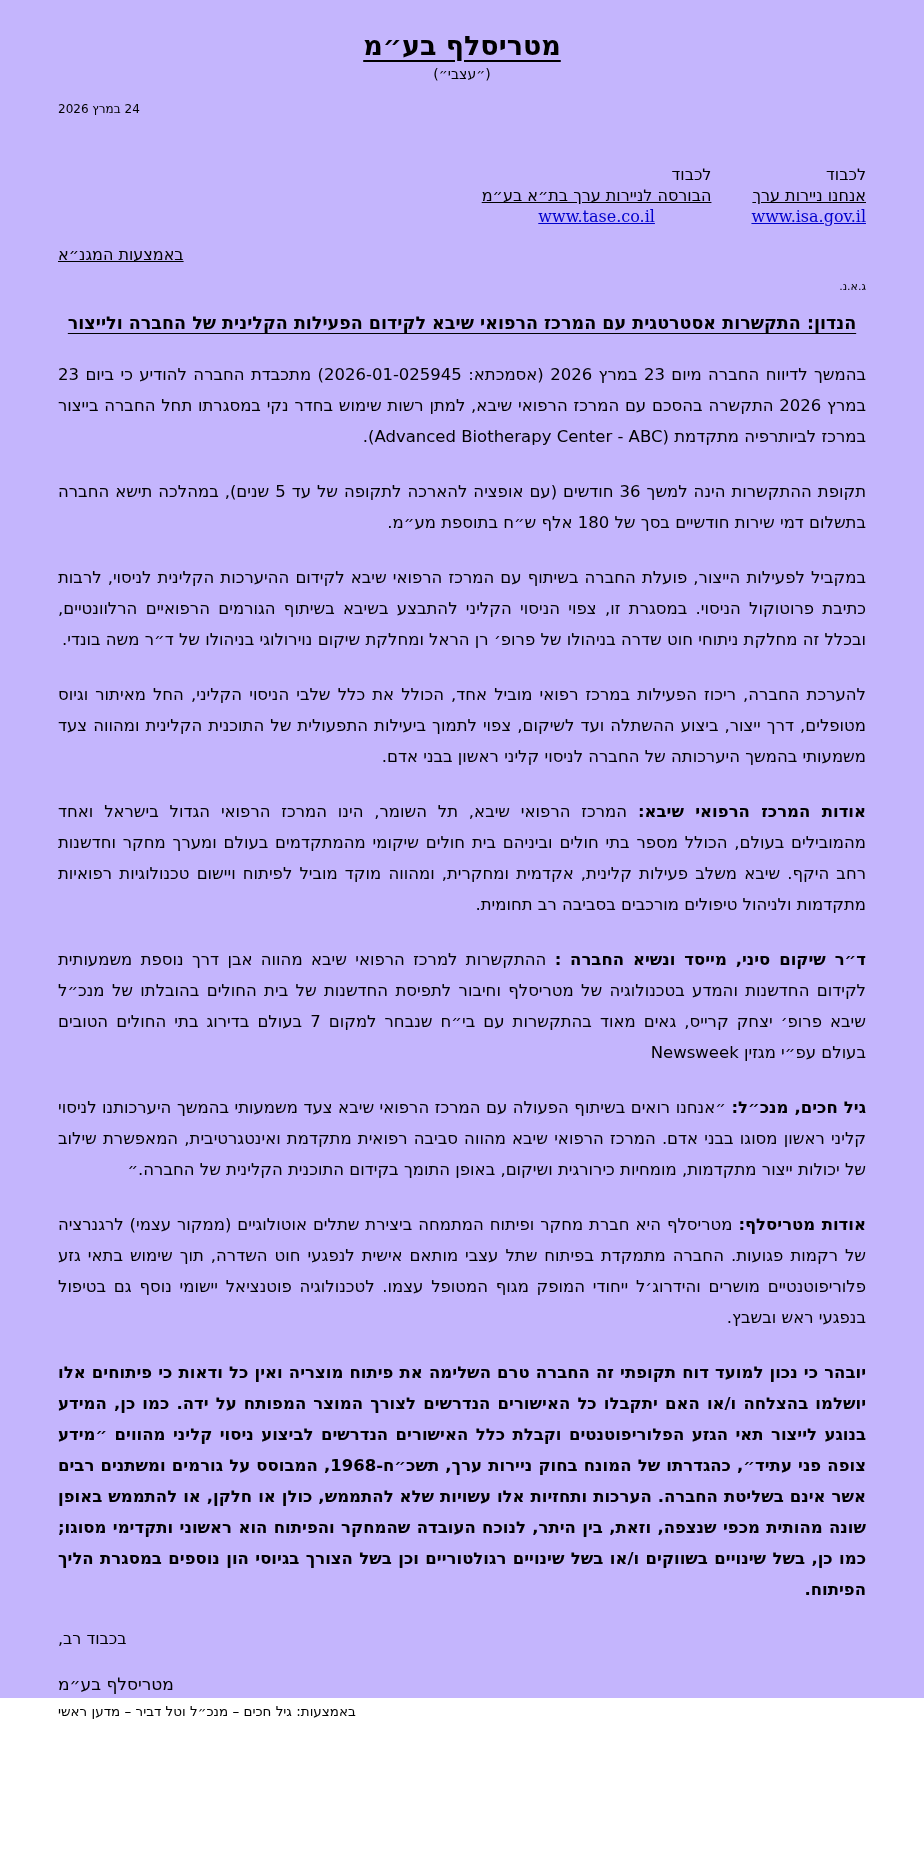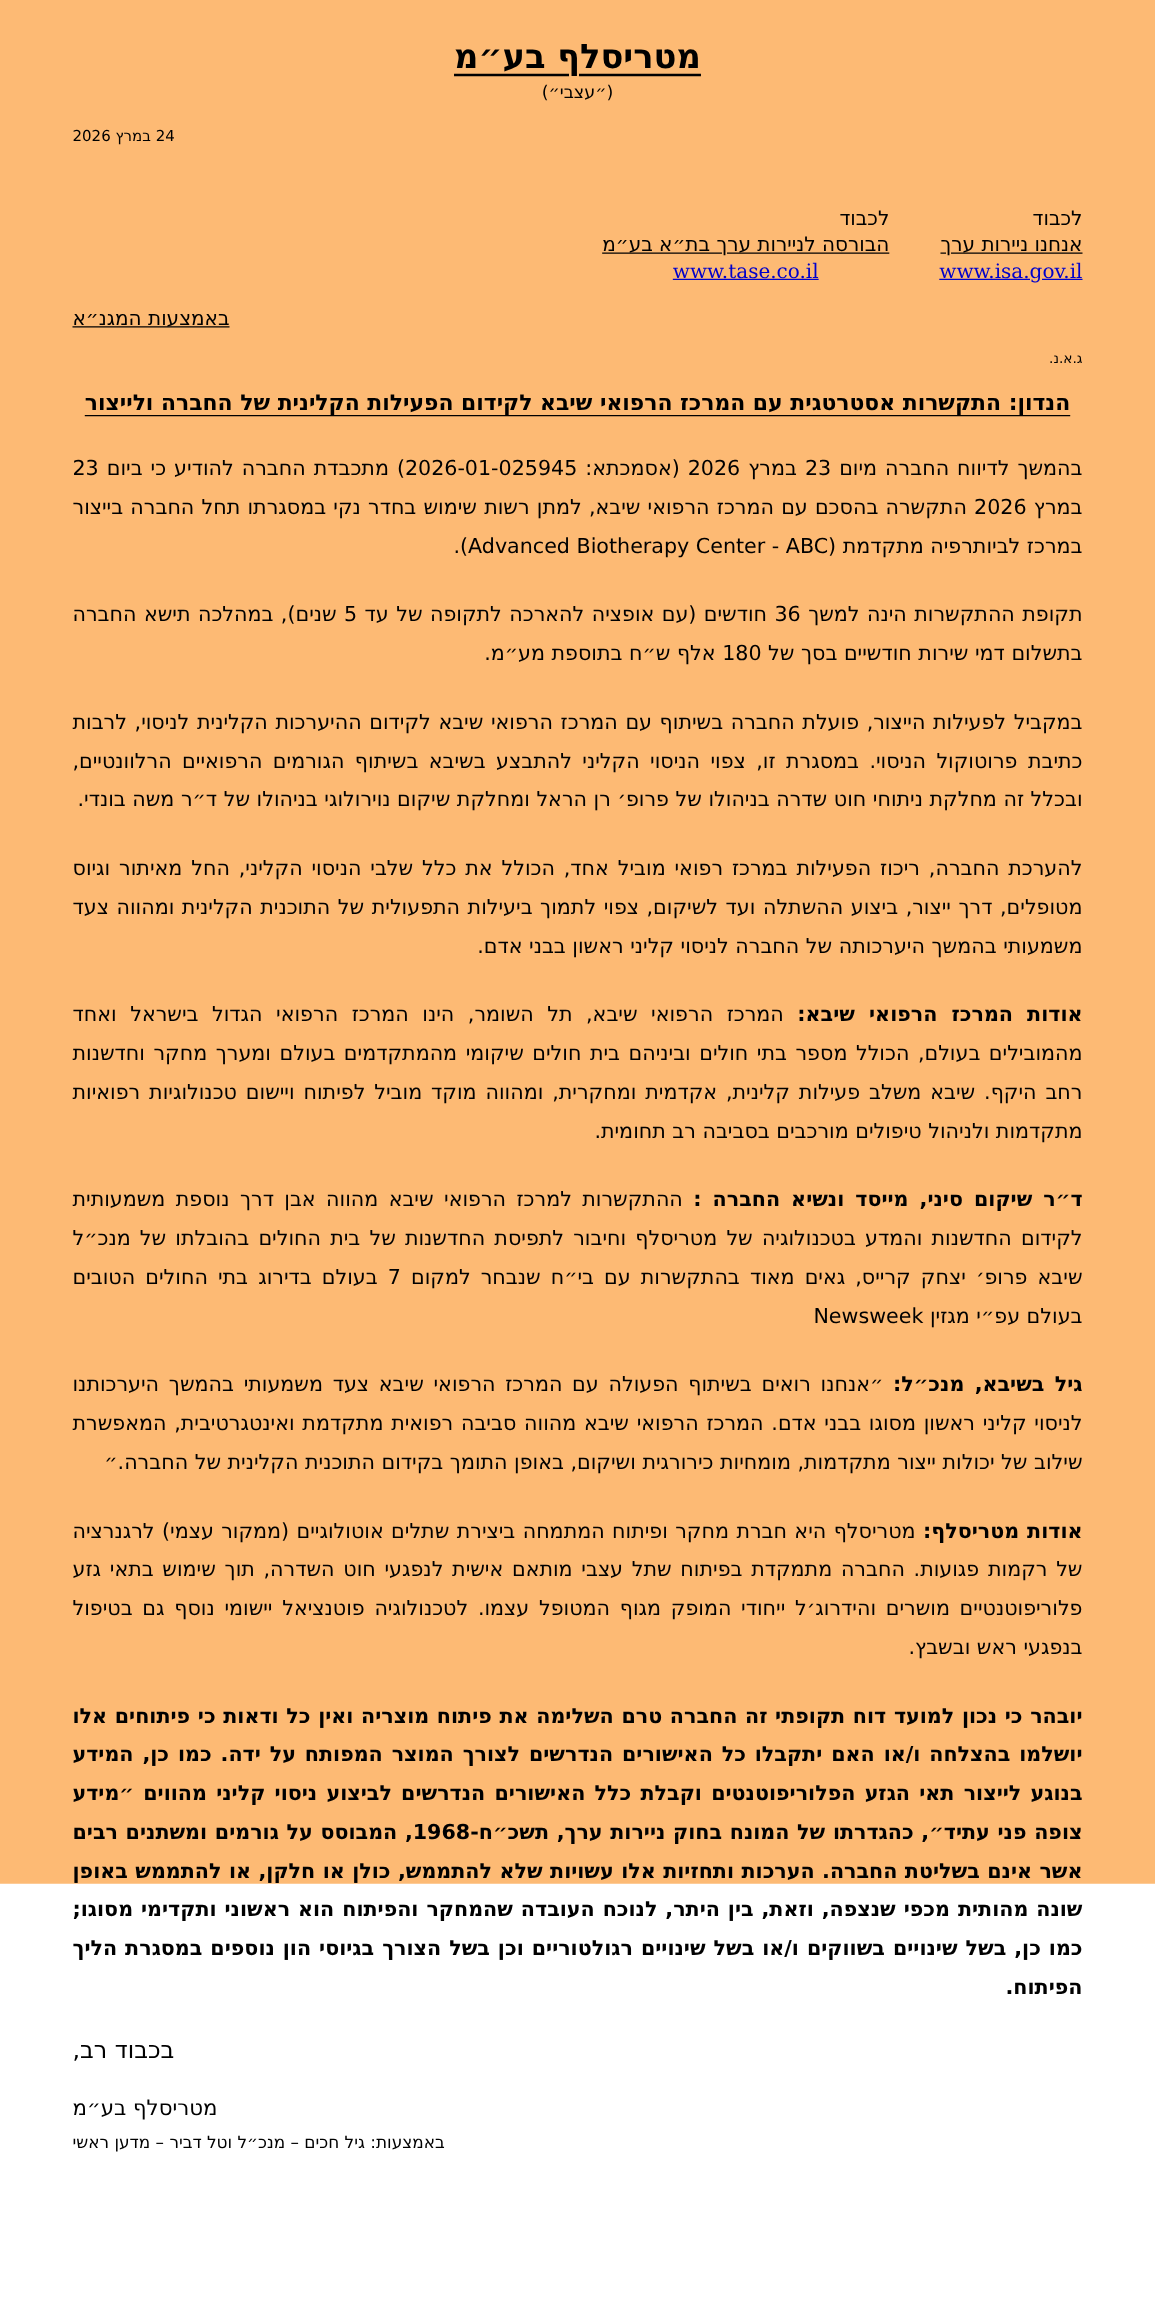--- a/index.html
+++ b/index.html
@@ -1,22 +1,22 @@
 <!DOCTYPE html>
 <html lang="he"><head>
 <meta charset="utf-8">
 <style>
   html,body{margin:0;padding:0;background:#ffffff;}
   body{
     width:924px;height:1849px;overflow:hidden;
     font-family:"DejaVu Sans",sans-serif;color:#000;
   }
   .page{
-    direction:rtl;box-sizing:border-box;width:924px;height:1507px;
-    padding:30px 58px 0 58px;background:#fdba74;
+    direction:rtl;box-sizing:border-box;width:924px;height:1698px;
+    padding:30px 58px 0 58px;background:#c4b5fd;
   }
   
   .company-title{
     text-align:center;font-size:27px;font-weight:bold;
     text-decoration:underline;text-underline-offset:5px;text-decoration-thickness:2px;
   }
   .company-subtitle{text-align:center;font-size:14px;margin-top:5px;}
   .date-line{text-align:left;font-size:12px;margin-top:20px;}
   
   .recipients{display:flex;flex-direction:row;margin-top:16px;}
@@ -43,21 +43,21 @@
   .subject .line2{margin-top:16px;}
   
   .body-text{margin-top:26px;}
   .para{
     font-size:16.5px;line-height:31px;text-align:justify;text-justify:inter-word;
     margin:0 0 24px 0;
   }
   .para .lead{font-weight:bold;}
   .para.bold{font-weight:bold;}
   
-  .closing-regards{text-align:left;font-size:19px;margin-top:2px;}
+  .closing-regards{text-align:left;font-size:16px;margin-top:2px;}
   .closing-company{text-align:left;font-size:17px;margin-top:26px;}
   .closing-signers{text-align:left;font-size:13.5px;margin-top:9px;}
 </style>
 </head>
 <body>
 
 <div class="page">
 
   <div class="company-title">מטריסלף בע״מ</div>
   <div class="company-subtitle">(״עצבי״)</div>
@@ -87,21 +87,21 @@
     <div><span class="subject-line">הנדון: התקשרות אסטרטגית עם המרכז הרפואי שיבא לקידום הפעילות הקלינית של החברה ולייצור</span></div>
   </div>
 
   <div class="body-text">
     <p class="para">בהמשך לדיווח החברה מיום 23 במרץ 2026 (אסמכתא: 2026-01-025945) מתכבדת החברה להודיע כי ביום 23 במרץ 2026 התקשרה בהסכם עם המרכז הרפואי שיבא, למתן רשות שימוש בחדר נקי במסגרתו תחל החברה בייצור במרכז לביותרפיה מתקדמת (Advanced Biotherapy Center - ABC).</p>
     <p class="para">תקופת ההתקשרות הינה למשך 36 חודשים (עם אופציה להארכה לתקופה של עד 5 שנים), במהלכה תישא החברה בתשלום דמי שירות חודשיים בסך של 180 אלף ש״ח בתוספת מע״מ.</p>
     <p class="para">במקביל לפעילות הייצור, פועלת החברה בשיתוף עם המרכז הרפואי שיבא לקידום ההיערכות הקלינית לניסוי, לרבות כתיבת פרוטוקול הניסוי. במסגרת זו, צפוי הניסוי הקליני להתבצע בשיבא בשיתוף הגורמים הרפואיים הרלוונטיים, ובכלל זה מחלקת ניתוחי חוט שדרה בניהולו של פרופ׳ רן הראל ומחלקת שיקום נוירולוגי בניהולו של ד״ר משה בונדי.</p>
     <p class="para">להערכת החברה, ריכוז הפעילות במרכז רפואי מוביל אחד, הכולל את כלל שלבי הניסוי הקליני, החל מאיתור וגיוס מטופלים, דרך ייצור, ביצוע ההשתלה ועד לשיקום, צפוי לתמוך ביעילות התפעולית של התוכנית הקלינית ומהווה צעד משמעותי בהמשך היערכותה של החברה לניסוי קליני ראשון בבני אדם.</p>
     <p class="para"><span class="lead">אודות המרכז הרפואי שיבא:</span><span> המרכז הרפואי שיבא, תל השומר, הינו המרכז הרפואי הגדול בישראל ואחד מהמובילים בעולם, הכולל מספר בתי חולים וביניהם בית חולים שיקומי מהמתקדמים בעולם ומערך מחקר וחדשנות רחב היקף. שיבא משלב פעילות קלינית, אקדמית ומחקרית, ומהווה מוקד מוביל לפיתוח ויישום טכנולוגיות רפואיות מתקדמות ולניהול טיפולים מורכבים בסביבה רב תחומית.</span></p>
     <p class="para"><span class="lead">ד״ר שיקום סיני, מייסד ונשיא החברה :</span><span> ההתקשרות למרכז הרפואי שיבא מהווה אבן דרך נוספת משמעותית לקידום החדשנות והמדע בטכנולוגיה של מטריסלף וחיבור לתפיסת החדשנות של בית החולים בהובלתו של מנכ״ל שיבא פרופ׳ יצחק קרייס, גאים מאוד בהתקשרות עם בי״ח שנבחר למקום 7 בעולם בדירוג בתי החולים הטובים בעולם עפ״י מגזין Newsweek</span></p>
-    <p class="para"><span class="lead">גיל בשיבא, מנכ״ל:</span><span> ״אנחנו רואים בשיתוף הפעולה עם המרכז הרפואי שיבא צעד משמעותי בהמשך היערכותנו לניסוי קליני ראשון מסוגו בבני אדם. המרכז הרפואי שיבא מהווה סביבה רפואית מתקדמת ואינטגרטיבית, המאפשרת שילוב של יכולות ייצור מתקדמות, מומחיות כירורגית ושיקום, באופן התומך בקידום התוכנית הקלינית של החברה.״</span></p>
+    <p class="para"><span class="lead">גיל חכים, מנכ״ל:</span><span> ״אנחנו רואים בשיתוף הפעולה עם המרכז הרפואי שיבא צעד משמעותי בהמשך היערכותנו לניסוי קליני ראשון מסוגו בבני אדם. המרכז הרפואי שיבא מהווה סביבה רפואית מתקדמת ואינטגרטיבית, המאפשרת שילוב של יכולות ייצור מתקדמות, מומחיות כירורגית ושיקום, באופן התומך בקידום התוכנית הקלינית של החברה.״</span></p>
     <p class="para"><span class="lead">אודות מטריסלף:</span><span> מטריסלף היא חברת מחקר ופיתוח המתמחה ביצירת שתלים אוטולוגיים (ממקור עצמי) לרגנרציה של רקמות פגועות. החברה מתמקדת בפיתוח שתל עצבי מותאם אישית לנפגעי חוט השדרה, תוך שימוש בתאי גזע פלוריפוטנטיים מושרים והידרוג׳ל ייחודי המופק מגוף המטופל עצמו. לטכנולוגיה פוטנציאל יישומי נוסף גם בטיפול בנפגעי ראש ובשבץ.</span></p>
     <p class="para bold">יובהר כי נכון למועד דוח תקופתי זה  החברה טרם השלימה את פיתוח מוצריה ואין כל ודאות כי פיתוחים אלו יושלמו בהצלחה ו/או האם יתקבלו כל האישורים הנדרשים לצורך המוצר המפותח על ידה. כמו כן, המידע בנוגע לייצור תאי הגזע הפלוריפוטנטים וקבלת כלל האישורים הנדרשים לביצוע ניסוי קליני מהווים ״מידע צופה פני עתיד״, כהגדרתו של המונח בחוק ניירות ערך, תשכ״ח-1968, המבוסס על גורמים ומשתנים רבים אשר אינם בשליטת החברה. הערכות ותחזיות אלו עשויות שלא להתממש, כולן או חלקן, או להתממש באופן שונה מהותית מכפי שנצפה, וזאת, בין היתר, לנוכח העובדה שהמחקר והפיתוח הוא ראשוני ותקדימי מסוגו; כמו כן, בשל שינויים בשווקים ו/או בשל שינויים רגולטוריים וכן בשל הצורך בגיוסי הון נוספים במסגרת הליך הפיתוח.</p>
   </div>
 
   <div class="closing-regards">בכבוד רב,</div>
   <div class="closing-company">מטריסלף בע״מ</div>
   <div class="closing-signers">באמצעות: גיל חכים – מנכ״ל וטל דביר – מדען ראשי</div>
 
 </div>
 

